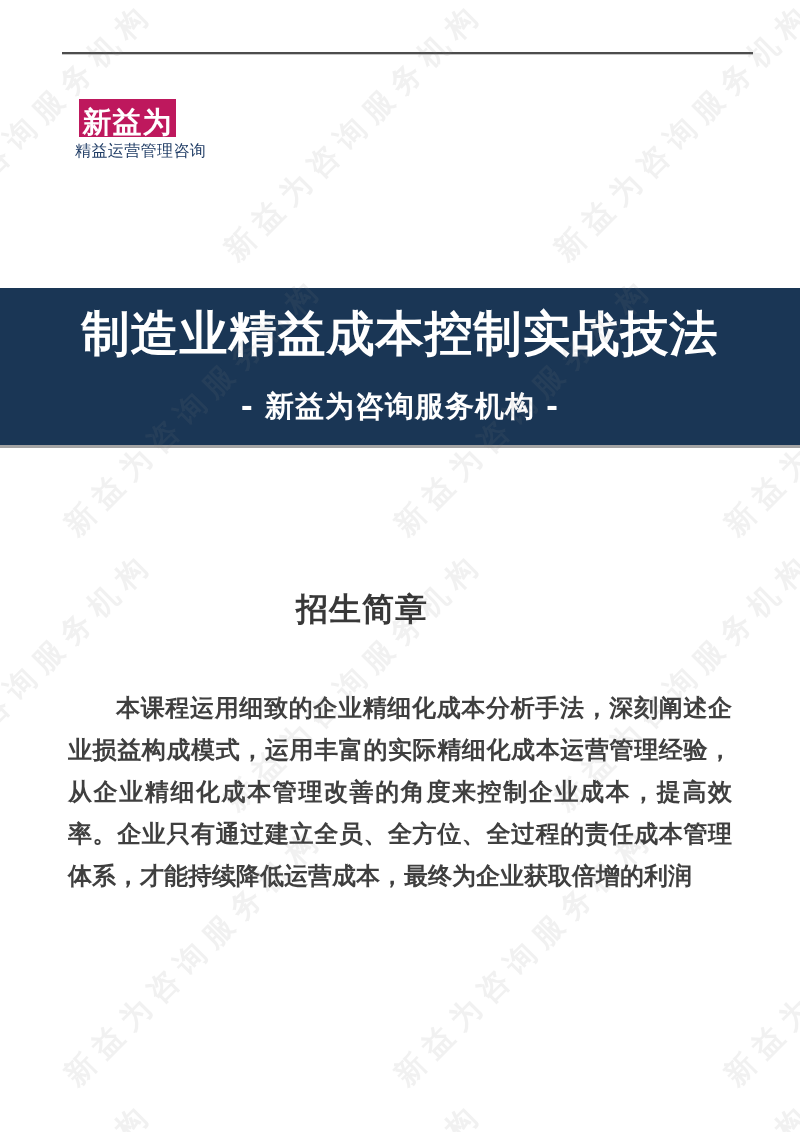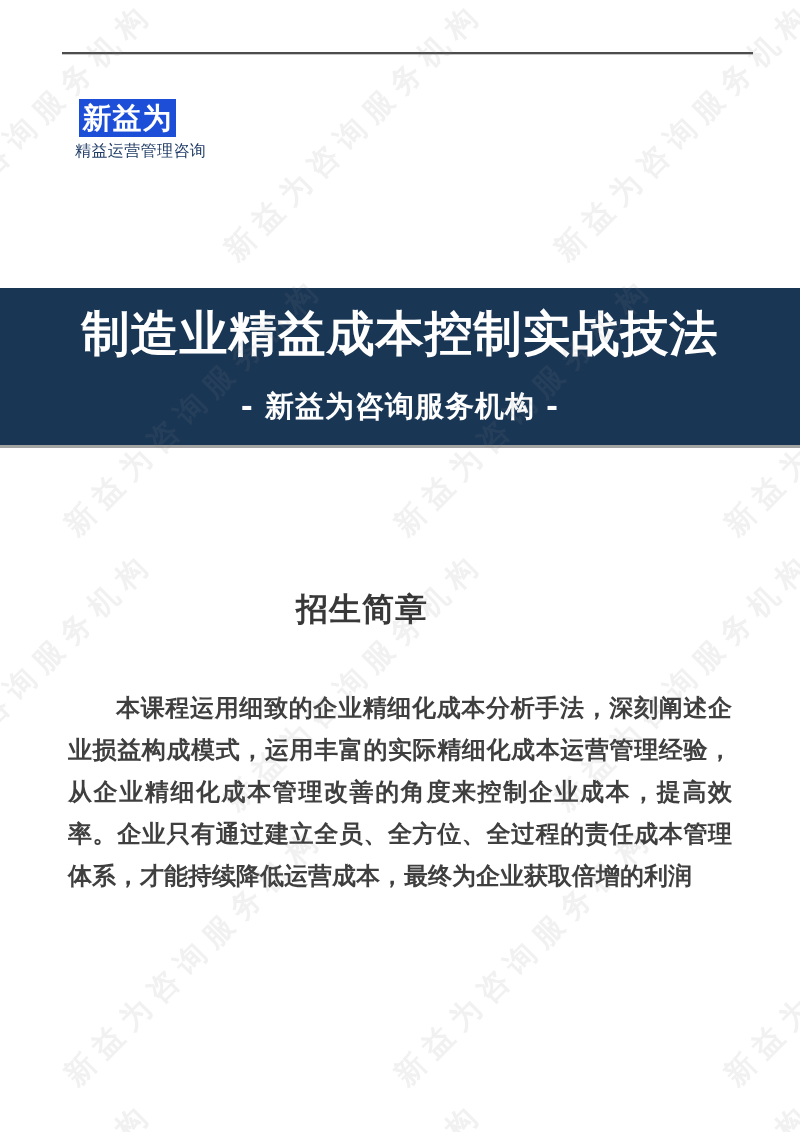--- a/index.html
+++ b/index.html
@@ -22,23 +22,23 @@
     width: 691px; height: 2px;
     background: #4d4d4d;
     box-shadow: 0 1px 0 rgba(160,160,160,0.6);
   }
 
   
   .logo { position: absolute; left: 75px; top: 99px; width: 132px; }
   .logo-mark {
     position: absolute; left: 4px; top: 0;
     width: 97px; height: 38px;
-    background: #1d4ed8;
+    background: #be185d;
     color: #ffffff;
-    display: flex; align-items: center; justify-content: center;
+    display: flex; align-items: flex-end; justify-content: center;
     font-size: 29px; font-weight: bold;
     letter-spacing: 1px;
     line-height: 1;
   }
   .logo-tagline {
     position: absolute; left: 0; top: 42px;
     width: 132px;
     color: #203d66;
     font-size: 16px; font-weight: normal;
     letter-spacing: 0.4px;

